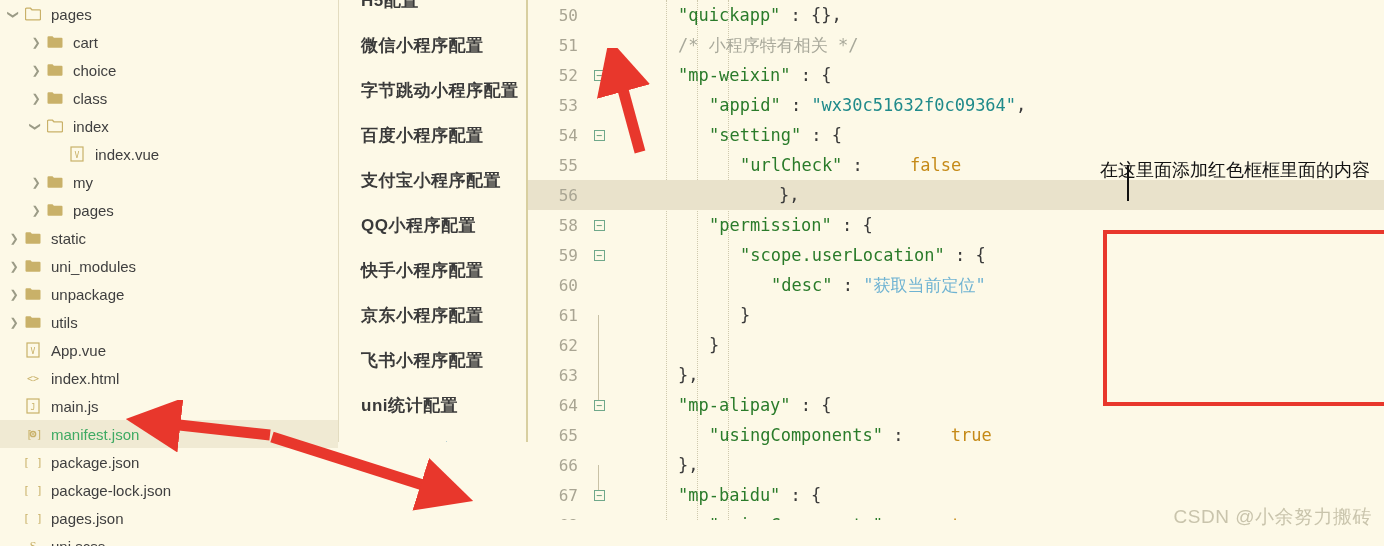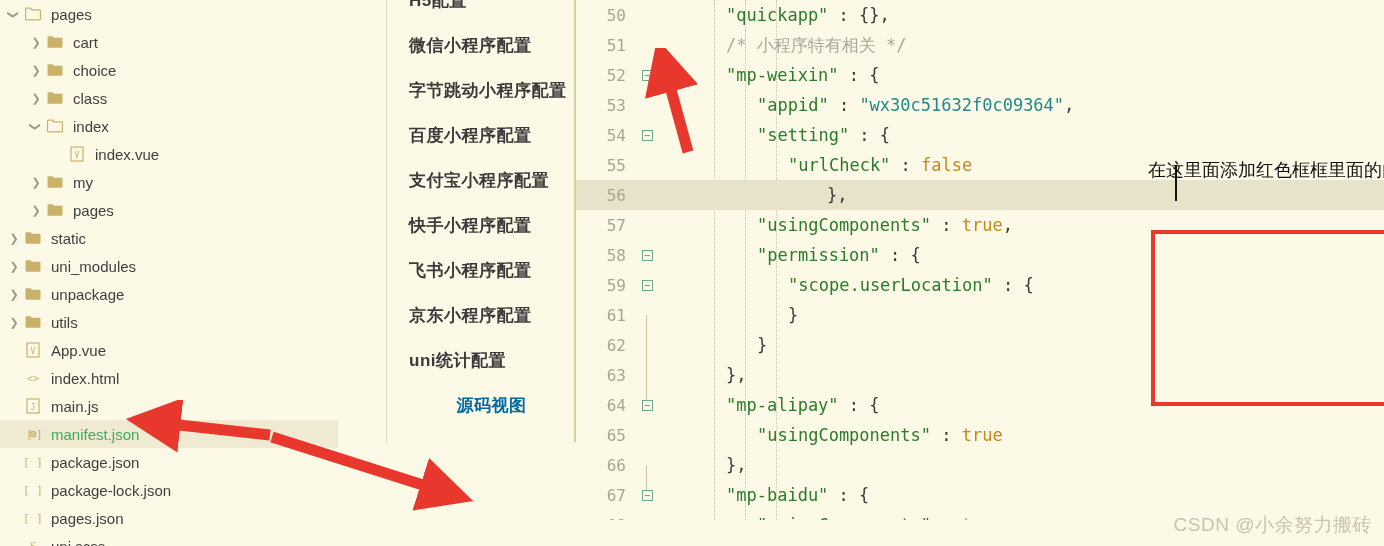--- a/index.html
+++ b/index.html
@@ -36,21 +36,21 @@
   .ico { width:22px; flex:0 0 22px; display:flex; align-items:center; justify-content:center; }
   .ft-label { padding-left:7px; }
   svg { display:block; }
 
   
   #midpanel {
     width:190px; flex:0 0 190px; height:442px;
     background:#fdf9e7;
     border-left:1px solid #e3dcc0;
     border-right:2px solid #d8cfa0;
-    position:relative; overflow:hidden;margin-left:48px;
+    position:relative; overflow:hidden;
   }
   .mp-row {
     height:45px; display:flex; align-items:center;
     padding-left:22px;
     font-size:17px; font-weight:bold; color:#3a3a3a;
     white-space:nowrap; letter-spacing:.5px;
   }
   .mp-row.green { color:#0369a1;justify-content:center; }
 
   
@@ -79,21 +79,21 @@
     border:1px solid #6fa88a; line-height:9px; font-size:10px;
     color:#4f8f6a; text-align:center; background:#fdf9e7;
   }
   .fold-bar {
     display:inline-block; width:1px; height:30px; background:#c9c2a6;
     position:absolute; left:10px; top:0;
   }
   .codetext { padding-left:6px; flex:1 1 auto; }
   .tok-key   { color:#2a7b2a; }
   .tok-str   { color:#1f8a8a; }
-  .tok-bool  { color:#c58a18; }
+  .tok-bool  { color:#c58a18;margin-left:37px; }
   .tok-punct { color:#3a3a3a; }
   .tok-com   { color:#a8a89a; }
   .tok-cn    { color:#6fb3d2; }
 
   
   .iguide { position:absolute; top:0; width:1px; height:100%;
             border-left:1px dotted #cfc9ad; }
 
   
   #redbox {
@@ -105,21 +105,21 @@
   .annot {
     position:absolute;
     font-family:"Liberation Sans","DejaVu Sans",sans-serif;
     font-size:18px; color:#111; white-space:nowrap;
   }
   #caret {
     position:absolute; left:599px; top:165px;
     width:2px; height:36px; background:#111;
   }
   #watermark {
-    position:absolute; right:12px; bottom:8px;
+    position:absolute; right:12px; bottom:16px;
     font-size:19px; color:#c9c4ac; white-space:nowrap;
     letter-spacing:.5px;
   }
   .arrow-svg { position:absolute; pointer-events:none; }
 </style>
 </head>
 <body>
 
 <div id="root">
 
@@ -323,27 +323,30 @@
         <div class="mp-row">
           <span>字节跳动小程序配置</span>
         </div>
         <div class="mp-row">
           <span>百度小程序配置</span>
         </div>
         <div class="mp-row">
           <span>支付宝小程序配置</span>
         </div>
         <div class="mp-row">
+          <span>QQ小程序配置</span>
+        </div>
+        <div class="mp-row">
           <span>快手小程序配置</span>
         </div>
         <div class="mp-row">
+          <span>京东小程序配置</span>
+        </div>
+        <div class="mp-row">
           <span>飞书小程序配置</span>
-        </div>
-        <div class="mp-row">
-          <span>京东小程序配置</span>
         </div>
         <div class="mp-row">
           <span>uni统计配置</span>
         </div>
         <div class="mp-row green">
           <span>源码视图</span>
         </div>
       </div>
     </div>
 
@@ -352,23 +355,23 @@
       <div class="iguide" style="left: 169px;"></div>
       <div class="iguide" style="left: 138px;"></div>
     <div id="codelines">
         <div class="code-line"><span class="gutter">50</span><span class="foldcol"></span><span class="codetext" style="padding-left: 68px;"><span class="tok-key">"quickapp"</span><span class="tok-punct"> : </span><span class="tok-punct">{},</span></span></div>
         <div class="code-line"><span class="gutter">51</span><span class="foldcol"></span><span class="codetext" style="padding-left: 68px;"><span class="tok-com">/* 小程序特有相关 */</span></span></div>
         <div class="code-line"><span class="gutter">52</span><span class="foldcol"><span class="fold-box">−</span></span><span class="codetext" style="padding-left: 68px;"><span class="tok-key">"mp-weixin"</span><span class="tok-punct"> : </span><span class="tok-punct">{</span></span></div>
         <div class="code-line"><span class="gutter">53</span><span class="foldcol"></span><span class="codetext" style="padding-left: 99px;"><span class="tok-key">"appid"</span><span class="tok-punct"> : </span><span class="tok-str">"wx30c51632f0c09364"</span><span class="tok-punct">,</span></span></div>
         <div class="code-line"><span class="gutter">54</span><span class="foldcol"><span class="fold-box">−</span></span><span class="codetext" style="padding-left: 99px;"><span class="tok-key">"setting"</span><span class="tok-punct"> : </span><span class="tok-punct">{</span></span></div>
         <div class="code-line"><span class="gutter">55</span><span class="foldcol"></span><span class="codetext" style="padding-left: 130px;"><span class="tok-key">"urlCheck"</span><span class="tok-punct"> : </span><span class="tok-bool">false</span></span></div>
         <div class="code-line cur"><span class="gutter">56</span><span class="foldcol"></span><span class="codetext" style="padding-left: 99px;"><span class="tok-punct">},</span></span></div>
-        <div class="code-line"><span class="gutter">57</span><span class="foldcol"></span><span class="codetext" style="padding-left: 99px;"><span class="tok-key">"usingComponents"</span><span class="tok-punct"> : </span><span class="tok-bool">true</span><span class="tok-punct">,</span></span></div>
         <div class="code-line"><span class="gutter">58</span><span class="foldcol"><span class="fold-box">−</span></span><span class="codetext" style="padding-left: 99px;"><span class="tok-key">"permission"</span><span class="tok-punct"> : </span><span class="tok-punct">{</span></span></div>
         <div class="code-line"><span class="gutter">59</span><span class="foldcol"><span class="fold-box">−</span></span><span class="codetext" style="padding-left: 130px;"><span class="tok-key">"scope.userLocation"</span><span class="tok-punct"> : </span><span class="tok-punct">{</span></span></div>
+        <div class="code-line"><span class="gutter">60</span><span class="foldcol"></span><span class="codetext" style="padding-left: 161px;"><span class="tok-key">"desc"</span><span class="tok-punct"> : </span><span class="tok-cn">"获取当前定位"</span></span></div>
         <div class="code-line"><span class="gutter">61</span><span class="foldcol"><span class="fold-bar"></span></span><span class="codetext" style="padding-left: 130px;"><span class="tok-punct">}</span></span></div>
         <div class="code-line"><span class="gutter">62</span><span class="foldcol"><span class="fold-bar"></span></span><span class="codetext" style="padding-left: 99px;"><span class="tok-punct">}</span></span></div>
         <div class="code-line"><span class="gutter">63</span><span class="foldcol"><span class="fold-bar"></span></span><span class="codetext" style="padding-left: 68px;"><span class="tok-punct">},</span></span></div>
         <div class="code-line"><span class="gutter">64</span><span class="foldcol"><span class="fold-box">−</span></span><span class="codetext" style="padding-left: 68px;"><span class="tok-key">"mp-alipay"</span><span class="tok-punct"> : </span><span class="tok-punct">{</span></span></div>
         <div class="code-line"><span class="gutter">65</span><span class="foldcol"></span><span class="codetext" style="padding-left: 99px;"><span class="tok-key">"usingComponents"</span><span class="tok-punct"> : </span><span class="tok-bool">true</span></span></div>
         <div class="code-line"><span class="gutter">66</span><span class="foldcol"><span class="fold-bar"></span></span><span class="codetext" style="padding-left: 68px;"><span class="tok-punct">},</span></span></div>
         <div class="code-line"><span class="gutter">67</span><span class="foldcol"><span class="fold-box">−</span></span><span class="codetext" style="padding-left: 68px;"><span class="tok-key">"mp-baidu"</span><span class="tok-punct"> : </span><span class="tok-punct">{</span></span></div>
         <div class="code-line"><span class="gutter">68</span><span class="foldcol"></span><span class="codetext" style="padding-left: 99px;"><span class="tok-key">"usingComponents"</span><span class="tok-punct"> : </span><span class="tok-bool">true</span></span></div>
       </div>
 

